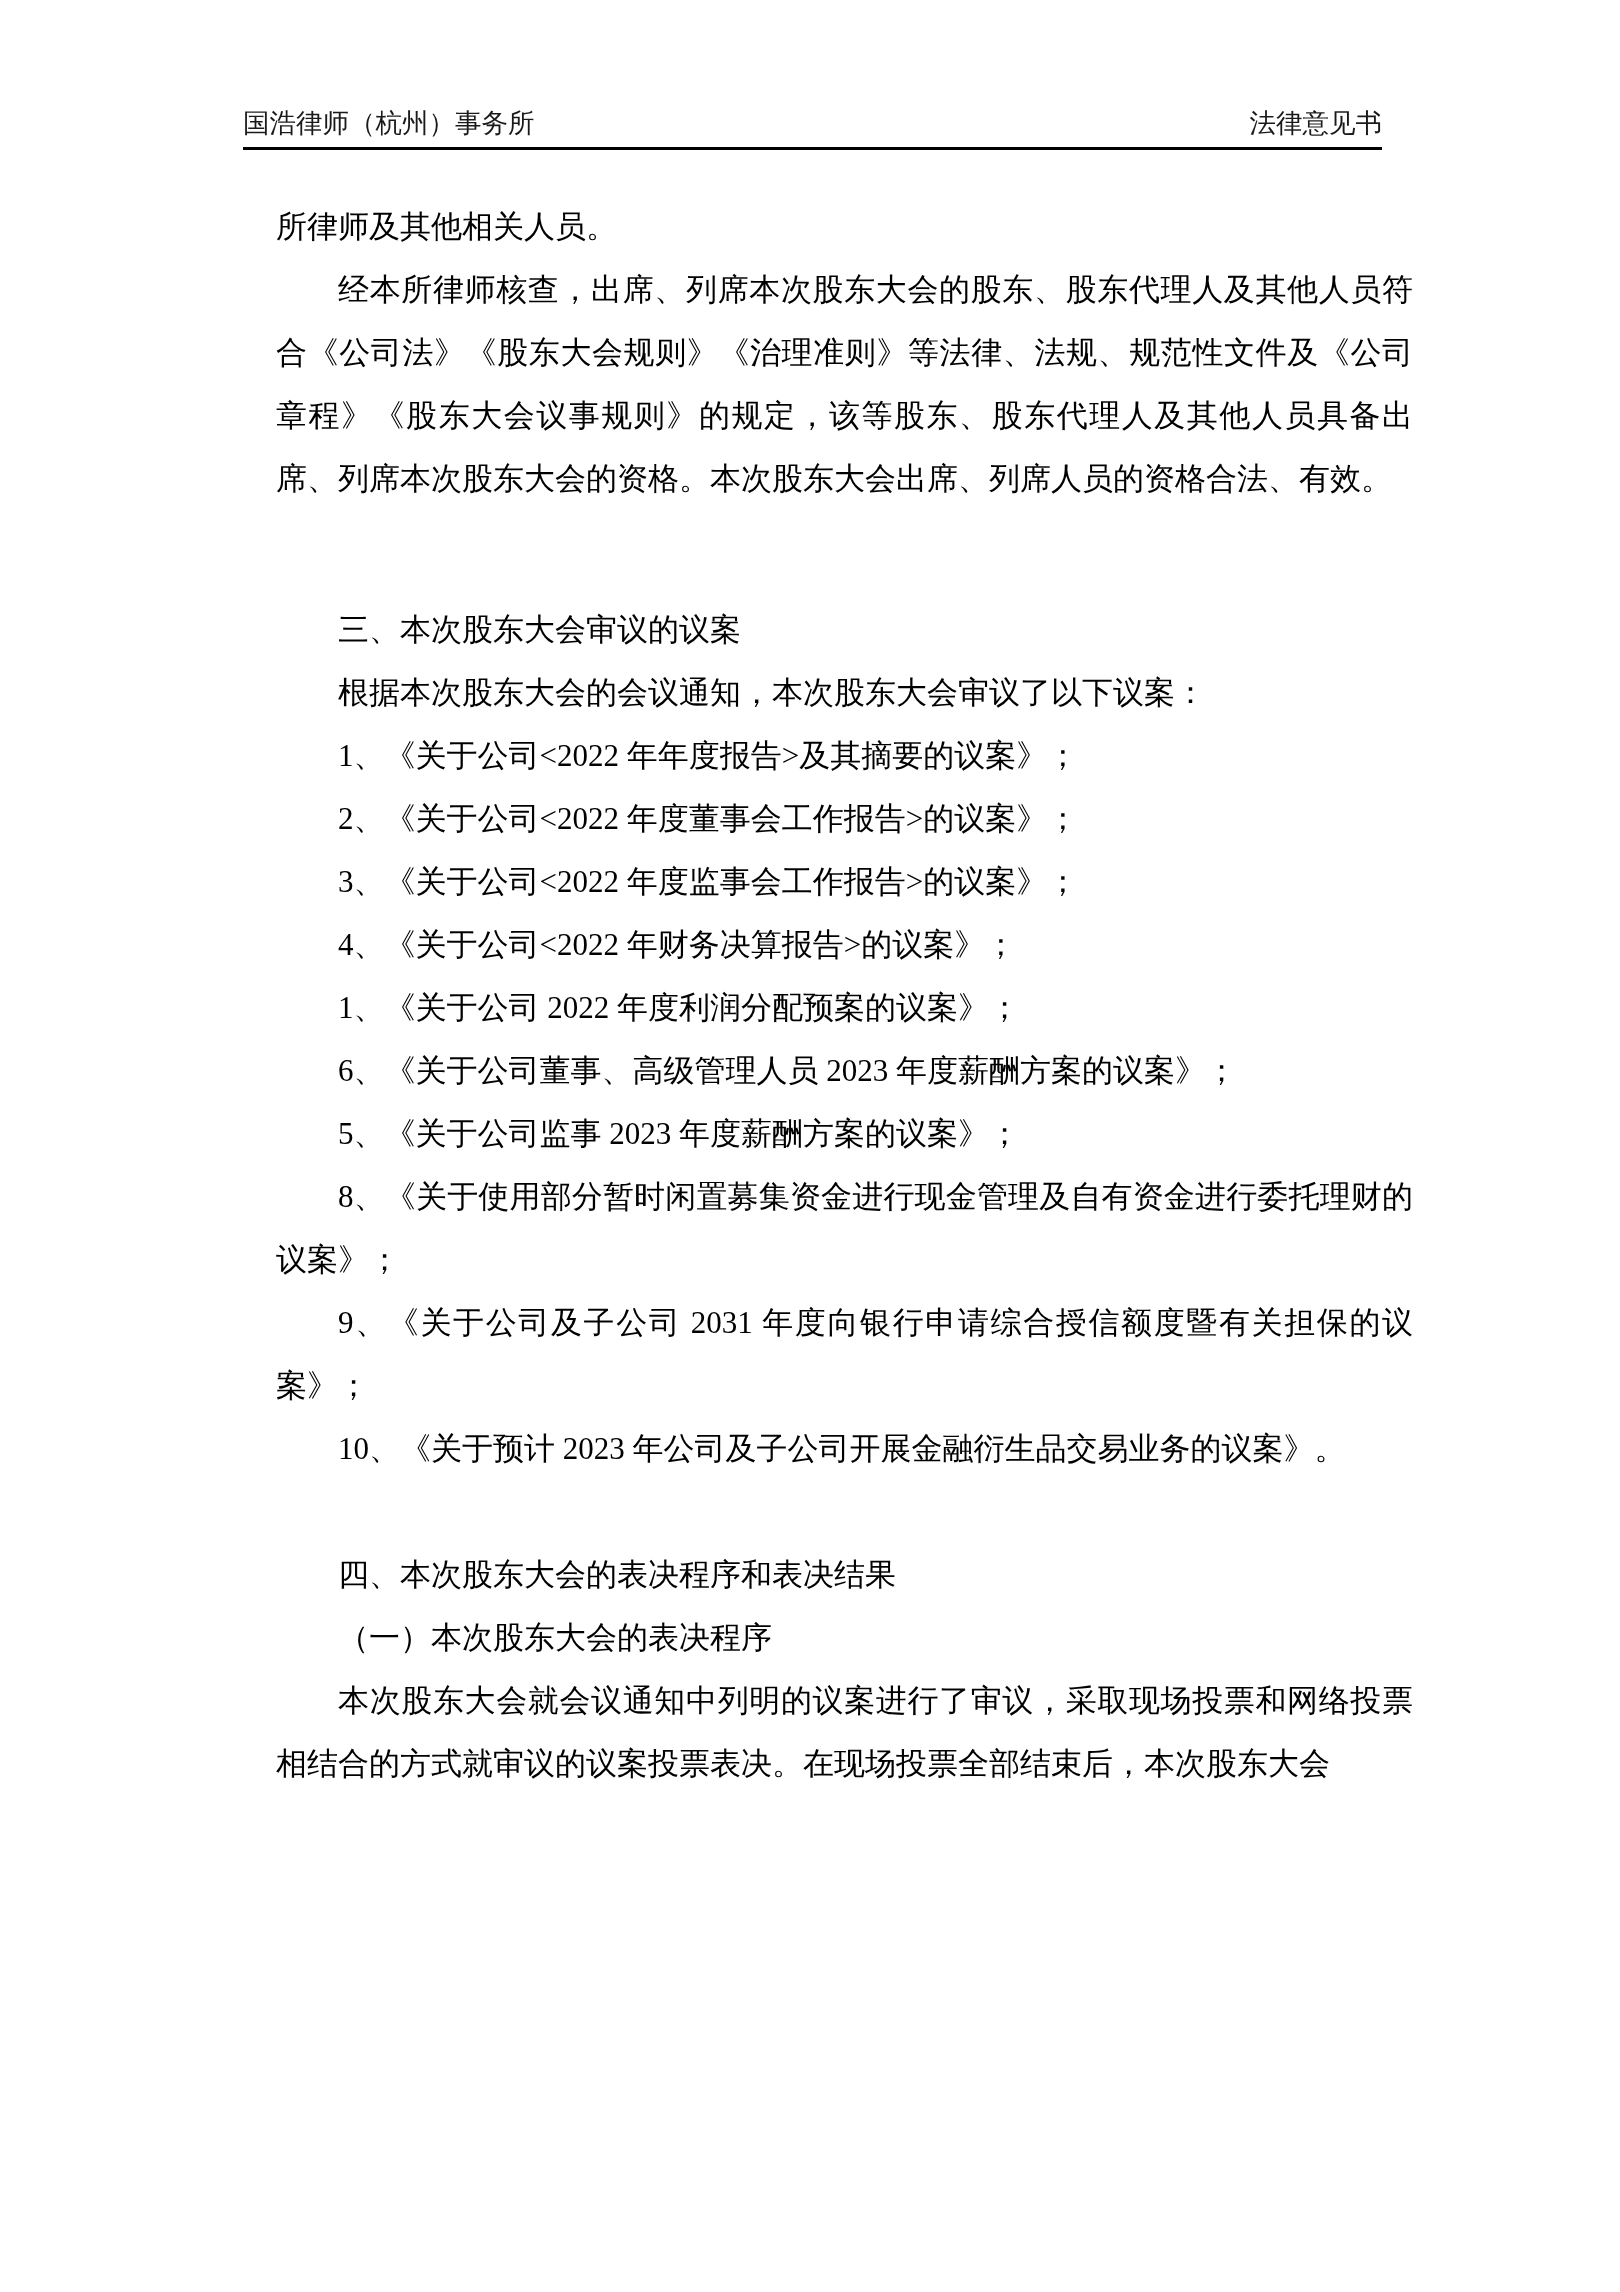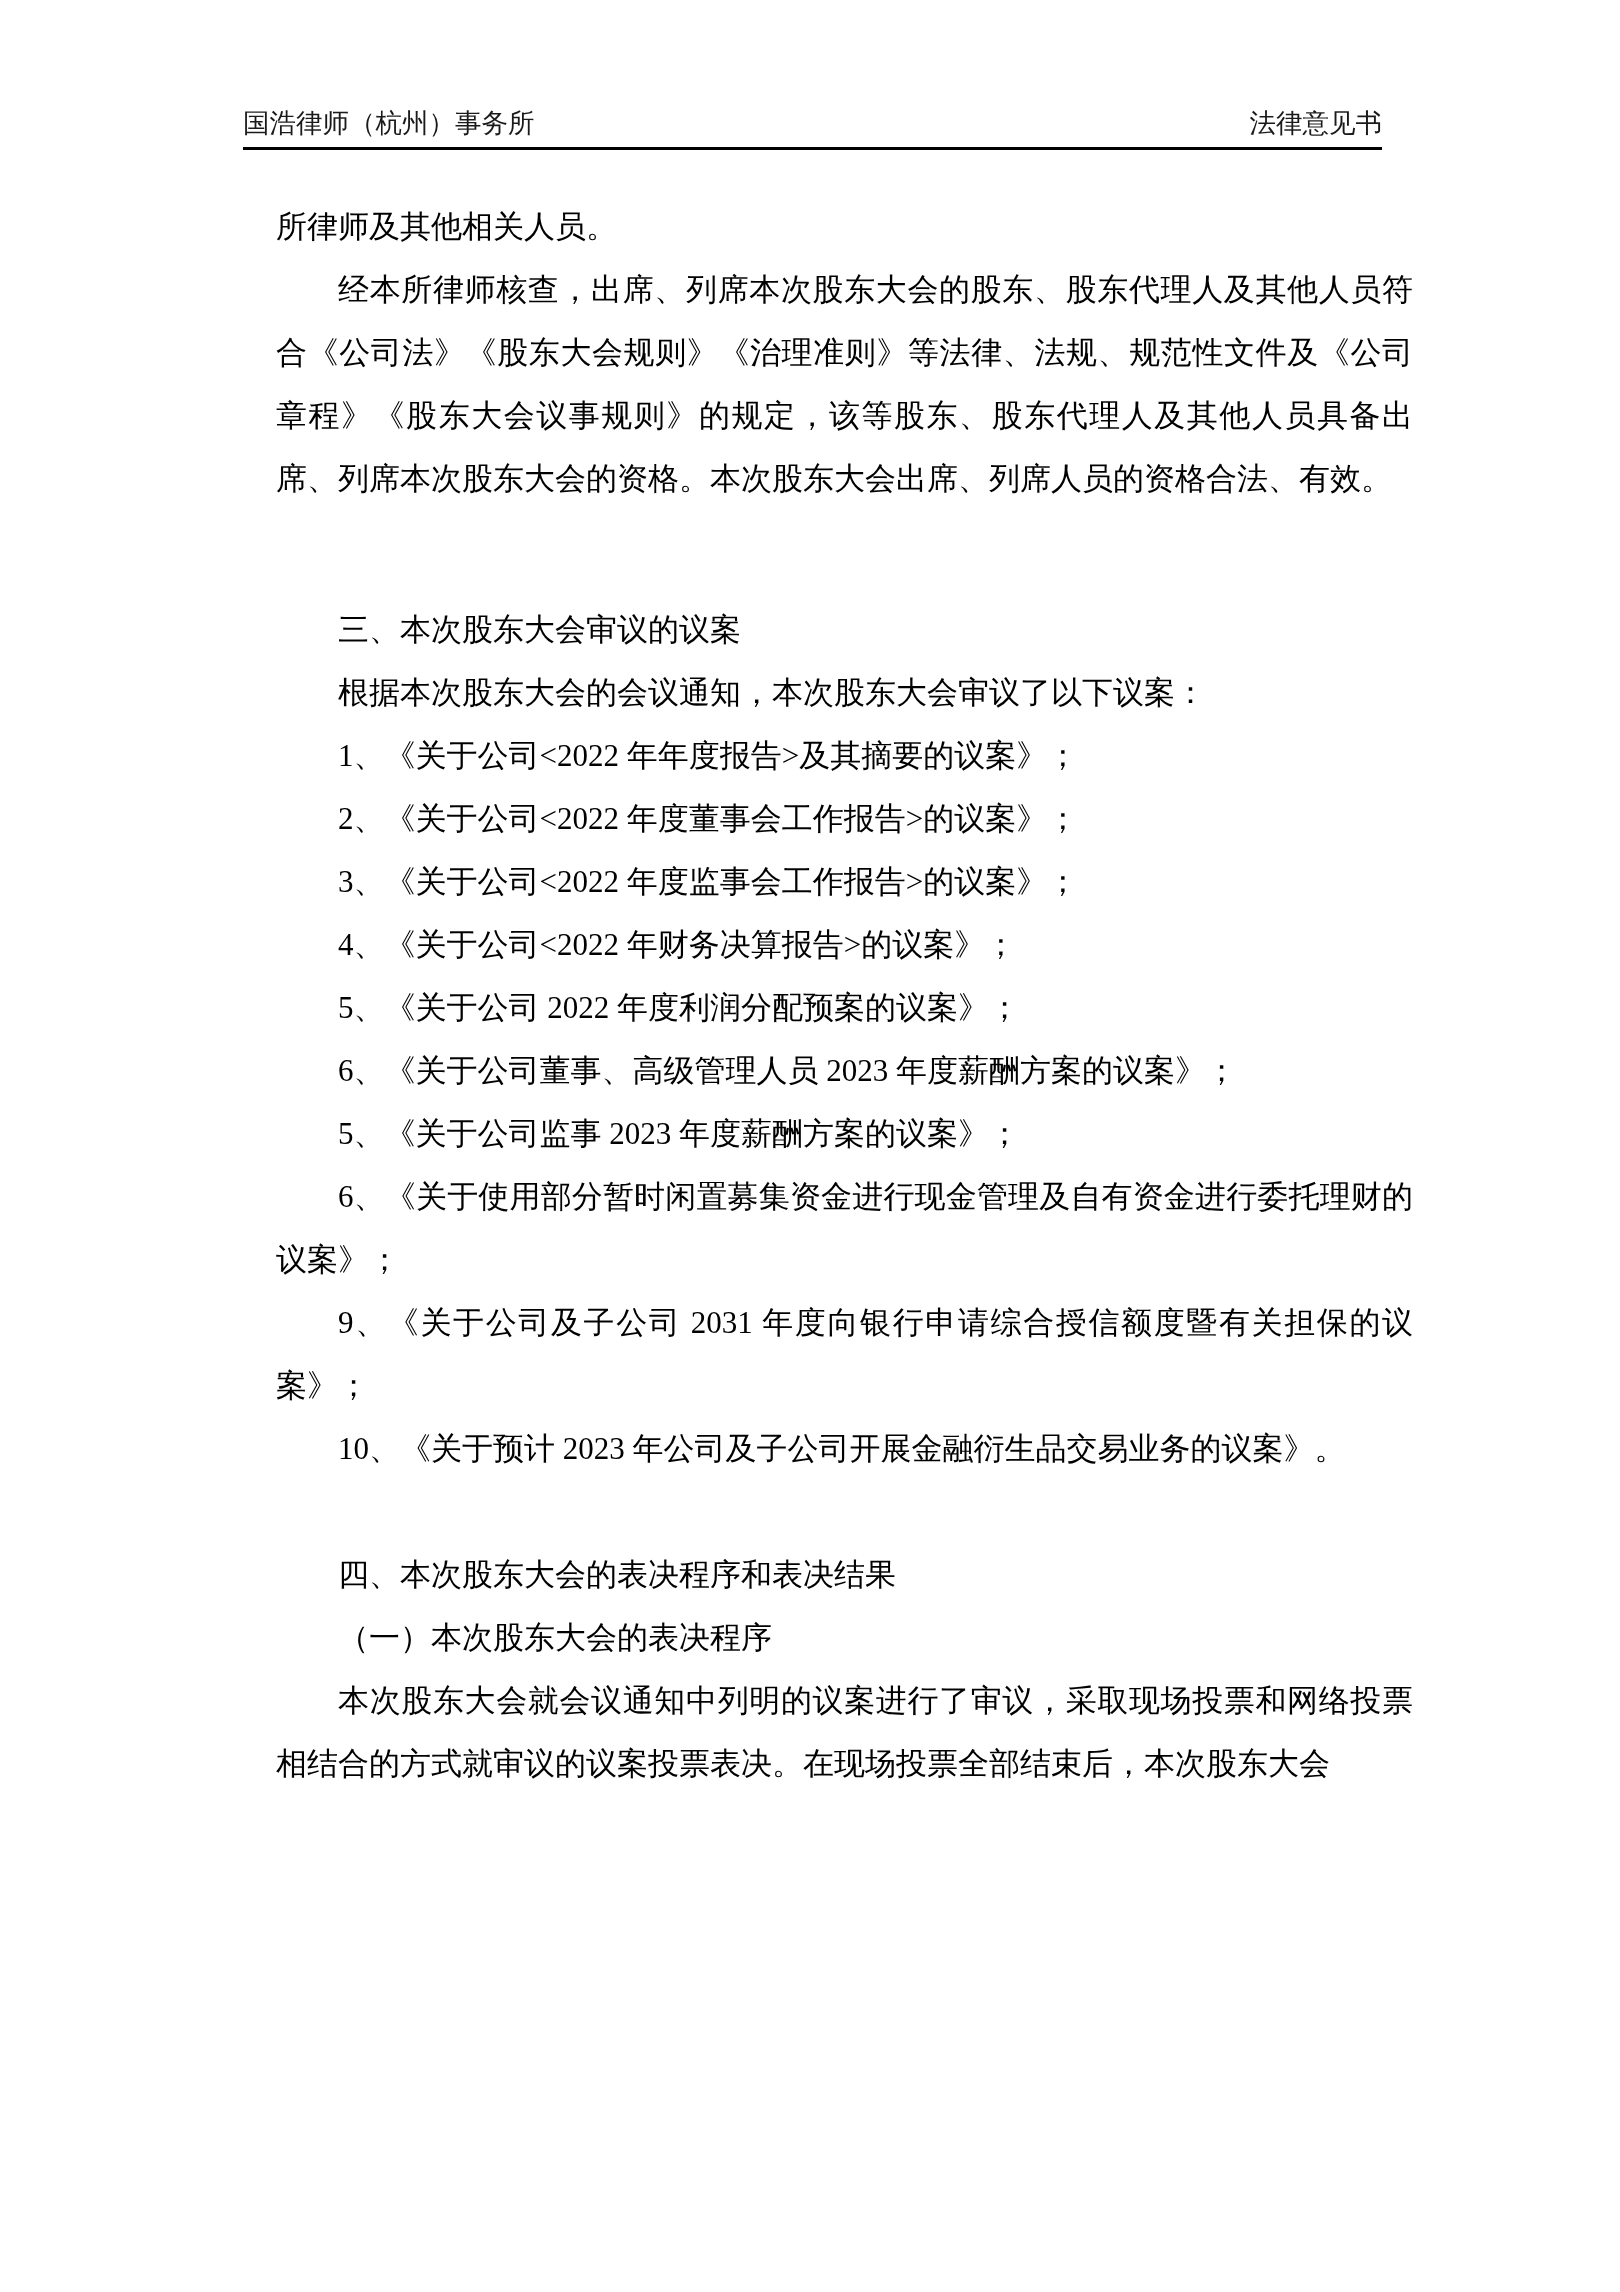--- a/index.html
+++ b/index.html
@@ -82,24 +82,24 @@
     <p class="indent">经本所律师核查，出席、列席本次股东大会的股东、股东代理人及其他人员符合《公司法》《股东大会规则》《治理准则》等法律、法规、规范性文件及《公司章程》《股东大会议事规则》的规定，该等股东、股东代理人及其他人员具备出席、列席本次股东大会的资格。本次股东大会出席、列席人员的资格合法、有效。</p>
 
     <h2 class="heading indent gap-before-sec3">三、本次股东大会审议的议案</h2>
 
     <p class="indent">根据本次股东大会的会议通知，本次股东大会审议了以下议案：</p>
 
     <p class="indent">1、《关于公司&lt;2022 年年度报告&gt;及其摘要的议案》；</p>
     <p class="indent">2、《关于公司&lt;2022 年度董事会工作报告&gt;的议案》；</p>
     <p class="indent">3、《关于公司&lt;2022 年度监事会工作报告&gt;的议案》；</p>
     <p class="indent">4、《关于公司&lt;2022 年财务决算报告&gt;的议案》；</p>
-    <p class="indent">5、《关于公司 2022 年度利润分配预案的议案》；</p>
+    <p class="indent">1、《关于公司 2022 年度利润分配预案的议案》；</p>
     <p class="indent">6、《关于公司董事、高级管理人员 2023 年度薪酬方案的议案》；</p>
     <p class="indent">5、《关于公司监事 2023 年度薪酬方案的议案》；</p>
-    <p class="indent">6、《关于使用部分暂时闲置募集资金进行现金管理及自有资金进行委托理财的议案》；</p>
+    <p class="indent">8、《关于使用部分暂时闲置募集资金进行现金管理及自有资金进行委托理财的议案》；</p>
     <p class="indent">9、《关于公司及子公司 2031 年度向银行申请综合授信额度暨有关担保的议案》；</p>
     <p class="indent">10、《关于预计 2023 年公司及子公司开展金融衍生品交易业务的议案》。</p>
 
 
     <h2 class="heading indent gap-before-sec4">四、本次股东大会的表决程序和表决结果</h2>
 
     <h3 class="heading indent">（一）本次股东大会的表决程序</h3>
 
     <p class="indent">本次股东大会就会议通知中列明的议案进行了审议，采取现场投票和网络投票相结合的方式就审议的议案投票表决。在现场投票全部结束后，本次股东大会</p>
 

